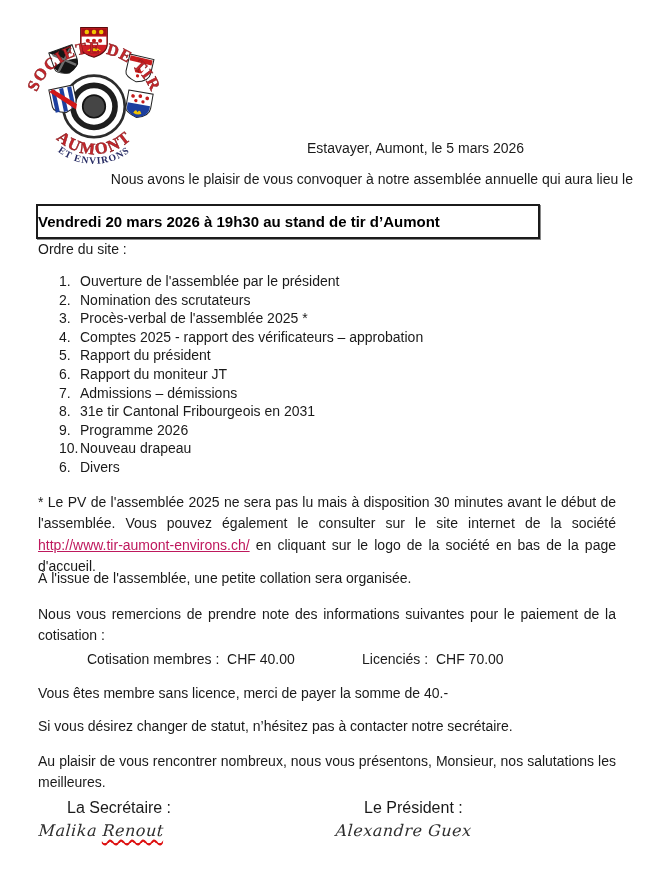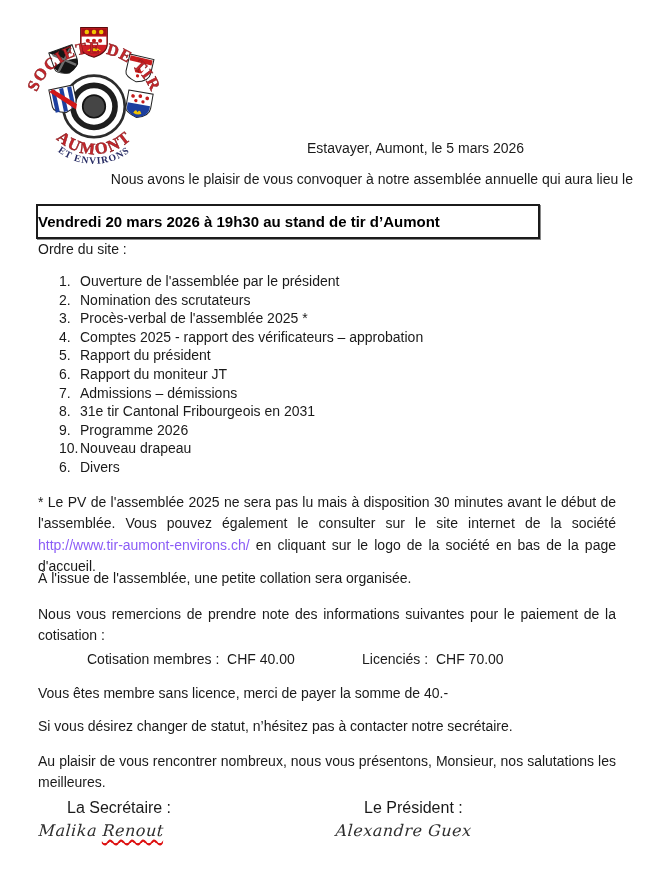--- a/index.html
+++ b/index.html
@@ -12,21 +12,21 @@
   .just{text-align:justify;text-align-last:left;}
   .dateline{font-size:14px;}
   .event-box{
     left:36px;top:204px;width:500px;height:31px;
     border:2px solid #1b1b1b;box-shadow:1px 1px 0 #8a8a8a;
     text-align:left;line-height:31px;font-weight:bold;font-size:15px;color:#000;
   }
   .agenda{left:59px;top:272px;}
   .agenda-item{display:flex;line-height:18.6px;}
   .agenda-item .num{min-width:21px;}
-  .link{color:#8b5cf6;cursor:pointer;}
+  .link{color:#be185d;text-decoration:underline;cursor:pointer;}
   .fees-row{left:12px;top:651px;width:650px;height:20px;padding-left:32px;}
   .fees-label{position:absolute;}
   .sig-label{font-size:16px;margin-left:29px;}
   .sig-name{
     font-family:"DejaVu Serif", serif;font-style:italic;font-size:16px;color:#2e2e2e;
     letter-spacing:0.5px;transform:skewX(-4deg);transform-origin:left bottom;
   }
   .wavy-red{
     text-decoration-line:underline;text-decoration-style:wavy;
     text-decoration-color:#dd1111;text-decoration-thickness:1.5px;text-underline-offset:3px;

